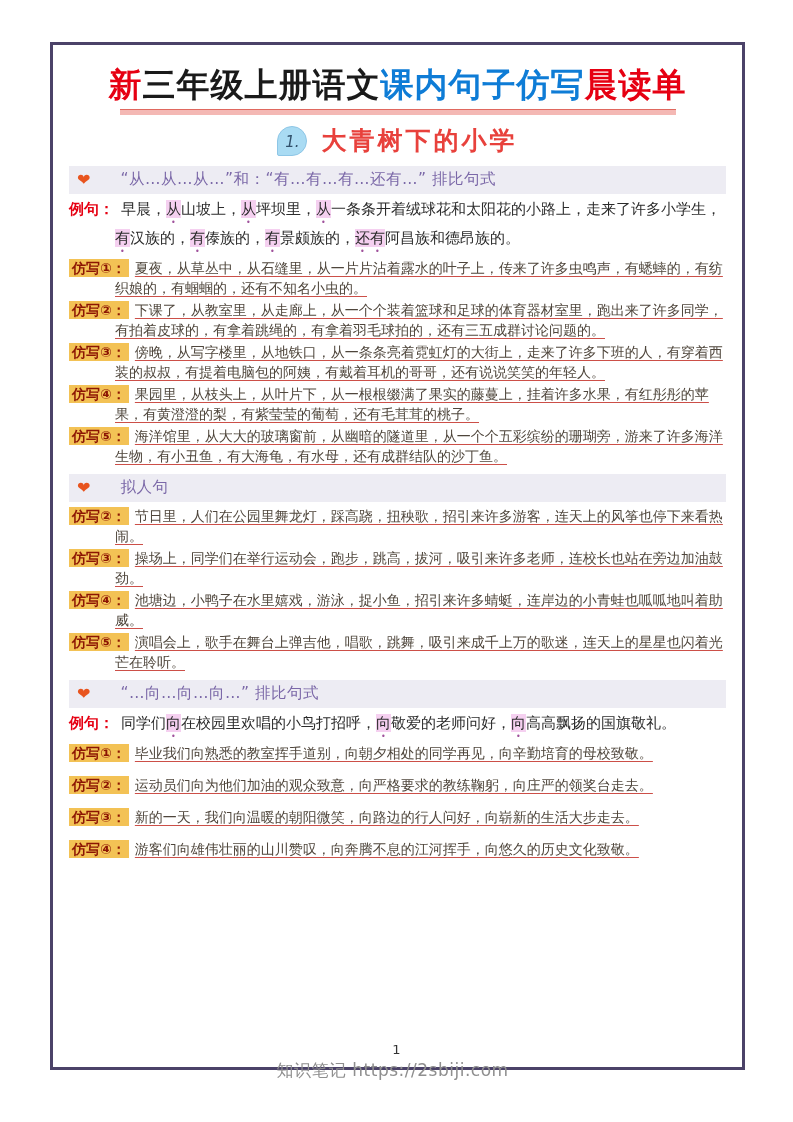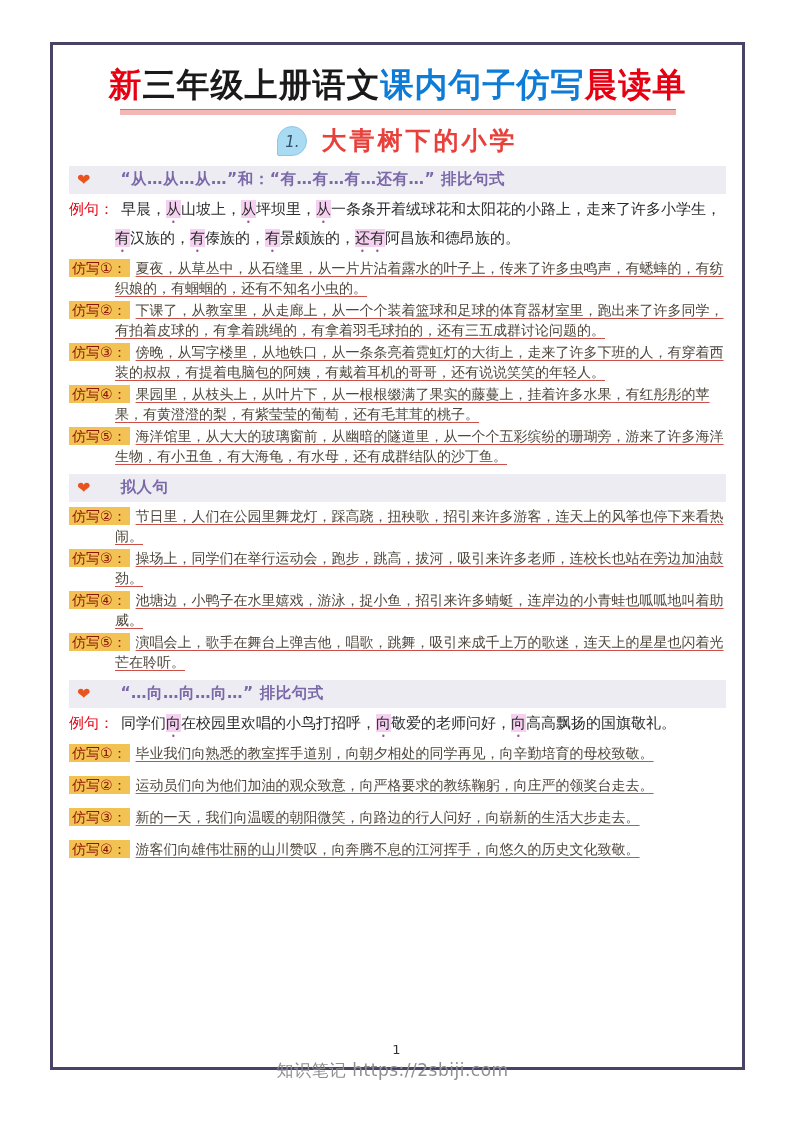--- a/index.html
+++ b/index.html
@@ -33,34 +33,34 @@
   .lesson-title{
     color:var(--lesson-red,#e8413c);font-size:25px;font-weight:bold;
     letter-spacing:3px;vertical-align:middle;
   }
   .sec-header{
     background:var(--secbar-bg,#edecf3);height:28px;display:flex;align-items:center;
     margin:8px 0 4px 0;padding:0 8px;
   }
   .heart{color:var(--heart-orange,#e8541e);font-size:16px;margin-right:30px;}
   .sec-title{
-    color:var(--sec-purple,#7b68a8);font-weight:bold;font-size:15.5px;letter-spacing:.5px;
+    color:var(--sec-purple,#7b68a8);font-weight:normal;font-size:15.5px;letter-spacing:.5px;
   }
   .sentence{margin:2px 0;padding-left:46px;text-indent:-46px;}
   .liju{font-size:15px;line-height:22px;color:#2b2b2b;}
-  .lj-label{color:var(--title-red,#e60012);font-weight:normal;margin-right:7px;}
+  .lj-label{color:var(--title-red,#e60012);font-weight:bold;margin-right:7px;}
   .hl{
     background:var(--hl-pink,#f5d0f0);
     -webkit-text-emphasis:filled dot #a0529c;text-emphasis:filled dot #a0529c;
     -webkit-text-emphasis-position:under left;text-emphasis-position:under left;
   }
   .fangxie{font-size:14px;line-height:20px;color:#4f463c;}
   .fx-label{
     background:var(--label-yellow,#f3c255);color:var(--label-red,#8c1503);
-    font-weight:normal;padding:1px 3px;margin-right:6px;
+    font-weight:bold;padding:1px 3px;margin-right:6px;
   }
   .fx-text{
     text-decoration:underline;
     text-decoration-color:var(--underline-red,#cc4f48);
     text-decoration-thickness:1px;text-underline-offset:3px;
   }
   .sp{margin-bottom:12px;}
   .page-num{
     position:absolute;left:0;width:793px;top:1042px;text-align:center;
     font-size:13px;color:#333;

